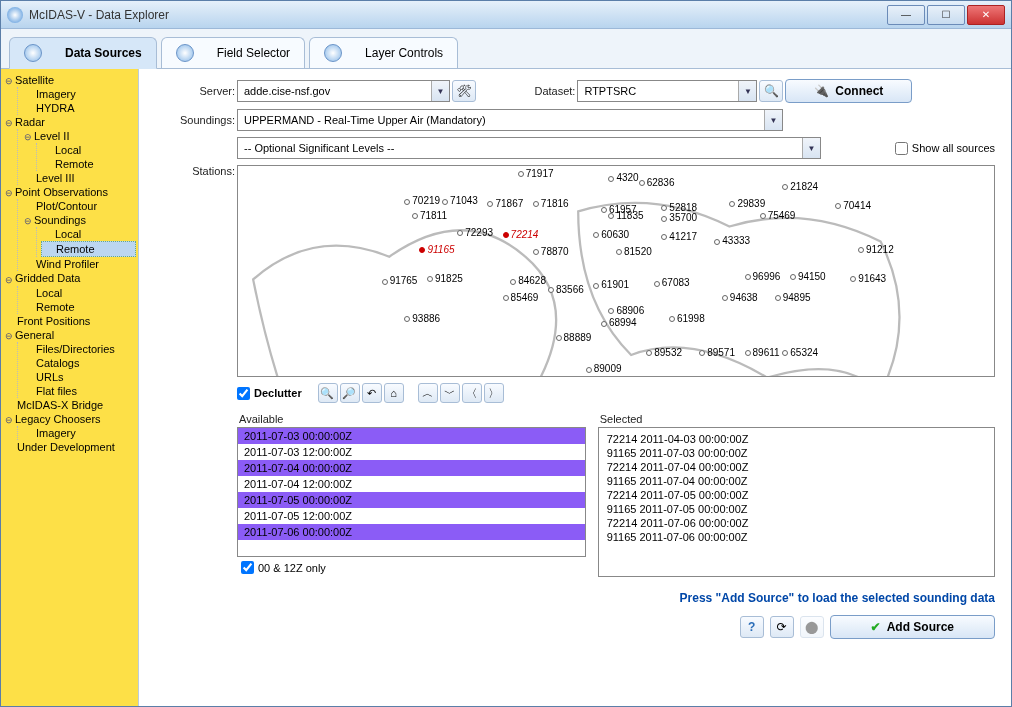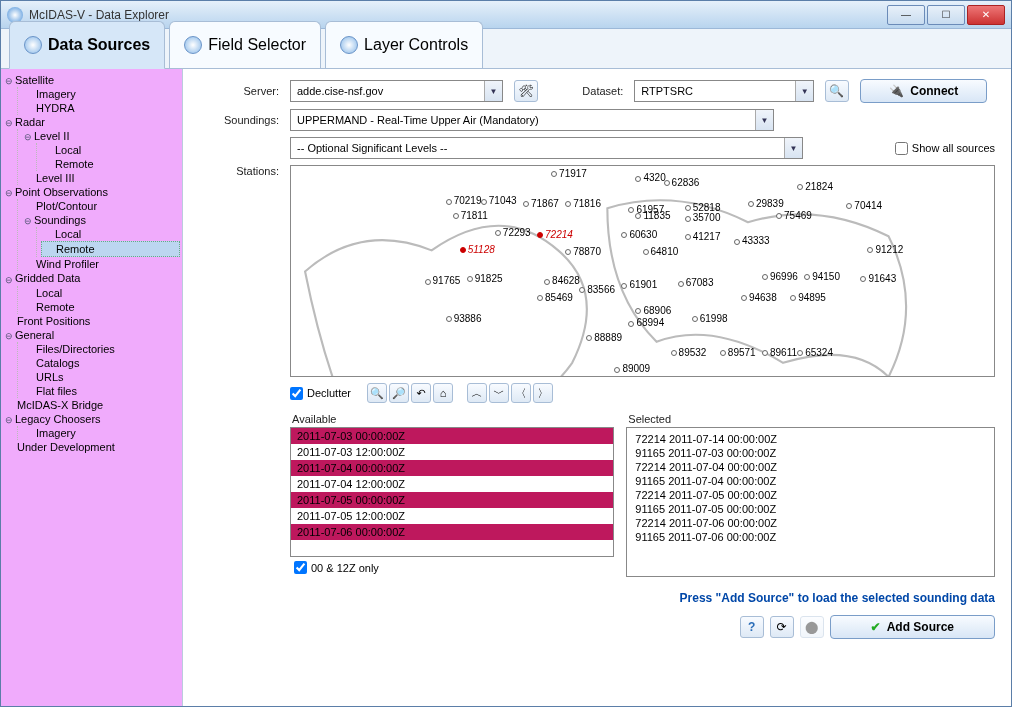--- a/index.html
+++ b/index.html
@@ -5,33 +5,33 @@
 * { box-sizing: border-box; margin: 0; padding: 0; }
 body { font-family: Tahoma, Arial, sans-serif; font-size: 11px; background: #fff; }
 .window { width: 1012px; height: 707px; border: 1px solid #5b7ea8; background: #fff; display: flex; flex-direction: column; }
 .titlebar { height: 28px; background: linear-gradient(to bottom, #e6f0fa 0%, #cfe2f4 50%, #b8d4ee 100%); display: flex; align-items: center; padding: 0 6px; border-bottom: 1px solid #9cb8d8; }
 .titlebar .app-icon { width: 16px; height: 16px; border-radius: 50%; background: radial-gradient(circle,#fff,#4a90d9); margin-right: 6px; }
 .titlebar .title { flex: 1; color: #333; font-size: 12px; }
 .win-buttons { display: flex; gap: 2px; }
 .win-btn { width: 38px; height: 20px; border: 1px solid #6b8bb8; background: linear-gradient(to bottom,#e8f0f9,#c8dcf0); display: flex; align-items: center; justify-content: center; font-size: 10px; color: #333; border-radius: 2px; }
 .win-btn.close { background: linear-gradient(to bottom,#e77,#c33); color: #fff; border-color: #a22; }
 .tabs-row { height: 40px; display: flex; align-items: flex-end; padding: 0 8px; border-bottom: 1px solid #a8bdd6; background: #eef4fa; }
-.tab { display: flex; align-items: center; gap: 6px; padding: 14px 14px; border: 1px solid #a8bdd6; border-bottom: none; border-radius: 6px 6px 0 0; background: #f7fbff; margin-right: 4px; font-size: 16px; cursor: pointer; }
+.tab { display: flex; align-items: center; gap: 23px; padding: 6px 14px; border: 1px solid #a8bdd6; border-bottom: none; border-radius: 6px 6px 0 0; background: #f7fbff; margin-right: 4px; font-size: 12px; cursor: pointer; }
 .tab.active { background: #d6e7f8; border-bottom: 1px solid #d6e7f8; margin-bottom: -1px; font-weight: bold; }
 .tab .tab-icon { width: 18px; height: 18px; border-radius: 50%; background: radial-gradient(circle,#fff,#88b8e8); border: 1px solid #6a94c8; }
 .content { flex: 1; display: flex; overflow: hidden; }
-.sidebar { width: 182px; border-right: 1px solid #bcd; padding: 4px 2px; overflow-y: auto; font-size: 11px; background: #f0abfc; }
+.sidebar { width: 138px; border-right: 1px solid #bcd; padding: 4px 2px; overflow-y: auto; font-size: 11px; background: #fde047; }
 .tree-node { padding: 1px 2px; white-space: nowrap; }
 .tree-toggle { display: inline-block; width: 10px; color: #557; cursor: pointer; font-size: 9px; vertical-align: middle; }
 .tree-label { cursor: pointer; }
 .tree-children { margin-left: 14px; border-left: 1px dotted #bbb; padding-left: 4px; }
 .tree-leaf { padding: 1px 2px 1px 14px; cursor: pointer; }
 .tree-leaf.selected { background: #bcd6f0; border: 1px dotted #6a8; }
 .main { flex: 1; padding: 10px 16px; overflow: auto; display: flex; flex-direction: column; }
-.row { display: flex; align-items: center; margin-bottom: 6px; gap: 11px; }
+.row { display: flex; align-items: center; margin-bottom: 6px; gap: 2px; }
 .lbl { width: 80px; text-align: right; font-size: 11px; color: #222; }
 .combo { display: flex; align-items: center; border: 1px solid #888; height: 22px; background: #fff; }
 .combo input, .combo .val { border: none; padding: 2px 6px; font-size: 11px; flex: 1; background: transparent; }
 .combo .arrow { width: 18px; height: 100%; display: flex; align-items: center; justify-content: center; border-left: 1px solid #aaa; background: linear-gradient(to bottom,#f0f4fa,#d8e4f2); font-size: 8px; color: #335; cursor: pointer; }
 .icon-btn { width: 24px; height: 22px; border: 1px solid #a8bdd6; background: linear-gradient(to bottom,#f8fbff,#dee9f5); display: flex; align-items: center; justify-content: center; border-radius: 3px; cursor: pointer; font-size: 12px; }
 .icon-btn.mini { width: 20px; height: 20px; font-size: 11px; }
 .big-btn { height: 24px; padding: 0 28px; border: 1px solid #7a9dc8; background: linear-gradient(to bottom,#f8fbff,#d8e6f6); border-radius: 4px; display: flex; align-items: center; gap: 6px; font-size: 12px; font-weight: bold; cursor: pointer; }
 .chk { display: flex; align-items: center; gap: 4px; font-size: 11px; }
 .chk input { margin: 0; }
 .map-box { border: 1px solid #888; height: 212px; background: #fff; position: relative; overflow: hidden; }
@@ -39,21 +39,21 @@
 .station { position: absolute; font-size: 10px; color: #000; pointer-events: none; }
 .station .dot { display: inline-block; width: 6px; height: 6px; border: 1px solid #666; border-radius: 50%; background: #fff; margin-right: 2px; vertical-align: middle; }
 .station.sel { color: #c00; font-style: italic; }
 .station.sel .dot { background: #c00; border-color: #c00; }
 .map-ctrls { display: flex; align-items: center; gap: 2px; margin-top: 6px; margin-bottom: 10px; }
 .panels { display: flex; gap: 12px; }
 .panel { flex: 1; }
 .panel-title { font-size: 11px; color: #222; margin-bottom: 2px; padding-left: 2px; }
 .listbox { border: 1px solid #888; background: #fff; height: 130px; overflow-y: scroll; }
 .listbox .item { padding: 2px 6px; font-size: 11px; cursor: pointer; }
-.listbox .item.sel { background: #be185d; }
+.listbox .item.sel { background: #8b5cf6; }
 .sel-list { border: 1px solid #888; background: #fff; height: 150px; padding: 4px 8px; }
 .sel-list div { font-size: 11px; padding: 1px 0; }
 .hint { text-align: right; color: #0047a8; font-weight: bold; font-size: 12px; margin-top: 14px; }
 .footer { display: flex; justify-content: flex-end; align-items: center; gap: 6px; margin-top: 10px; }
 </style>
 </head>
 <body>
 
 <div class="window">
   <div class="titlebar">
@@ -198,22 +198,22 @@
               <div class="station" style="left: 23%; top: 21%;"><span class="dot"></span><span>71811</span></div>
               <div class="station" style="left: 49%; top: 21%;"><span class="dot"></span><span>11835</span></div>
               <div class="station" style="left: 56%; top: 22%;"><span class="dot"></span><span>35700</span></div>
               <div class="station" style="left: 69%; top: 21%;"><span class="dot"></span><span>75469</span></div>
               <div class="station" style="left: 29%; top: 29%;"><span class="dot"></span><span>72293</span></div>
               <div class="station sel" style="left: 35%; top: 30%;"><span class="dot"></span><span>72214</span></div>
               <div class="station" style="left: 39%; top: 38%;"><span class="dot"></span><span>78870</span></div>
               <div class="station" style="left: 47%; top: 30%;"><span class="dot"></span><span>60630</span></div>
               <div class="station" style="left: 56%; top: 31%;"><span class="dot"></span><span>41217</span></div>
               <div class="station" style="left: 63%; top: 33%;"><span class="dot"></span><span>43333</span></div>
-              <div class="station sel" style="left: 24%; top: 37%;"><span class="dot"></span><span>51128</span></div>
-              <div class="station" style="left: 50%; top: 38%;"><span class="dot"></span><span>64810</span></div>
+              <div class="station sel" style="left: 24%; top: 37%;"><span class="dot"></span><span>91165</span></div>
+              <div class="station" style="left: 50%; top: 38%;"><span class="dot"></span><span>81520</span></div>
               <div class="station" style="left: 82%; top: 37%;"><span class="dot"></span><span>91212</span></div>
               <div class="station" style="left: 19%; top: 52%;"><span class="dot"></span><span>91765</span></div>
               <div class="station" style="left: 25%; top: 51%;"><span class="dot"></span><span>91825</span></div>
               <div class="station" style="left: 36%; top: 52%;"><span class="dot"></span><span>84628</span></div>
               <div class="station" style="left: 41%; top: 56%;"><span class="dot"></span><span>83566</span></div>
               <div class="station" style="left: 35%; top: 60%;"><span class="dot"></span><span>85469</span></div>
               <div class="station" style="left: 47%; top: 54%;"><span class="dot"></span><span>61901</span></div>
               <div class="station" style="left: 55%; top: 53%;"><span class="dot"></span><span>67083</span></div>
               <div class="station" style="left: 67%; top: 50%;"><span class="dot"></span><span>96996</span></div>
               <div class="station" style="left: 73%; top: 50%;"><span class="dot"></span><span>94150</span></div>
@@ -227,21 +227,21 @@
               <div class="station" style="left: 42%; top: 79%;"><span class="dot"></span><span>88889</span></div>
               <div class="station" style="left: 54%; top: 86%;"><span class="dot"></span><span>89532</span></div>
               <div class="station" style="left: 61%; top: 86%;"><span class="dot"></span><span>89571</span></div>
               <div class="station" style="left: 67%; top: 86%;"><span class="dot"></span><span>89611</span></div>
               <div class="station" style="left: 72%; top: 86%;"><span class="dot"></span><span>65324</span></div>
               <div class="station" style="left: 46%; top: 94%;"><span class="dot"></span><span>89009</span></div>
             </div>
           <div class="map-ctrls">
             <label class="chk">
               <input type="checkbox" checked="" style="">
-              <span style="font-weight:normal">Declutter</span>
+              <span style="font-weight:bold">Declutter</span>
             </label>
             <div style="width:12px"></div>
             <div class="icon-btn mini">🔍</div>
             <div class="icon-btn mini">🔎</div>
             <div class="icon-btn mini">↶</div>
             <div class="icon-btn mini">⌂</div>
             <div style="width:10px"></div>
             <div class="icon-btn mini">︿</div>
             <div class="icon-btn mini">﹀</div>
             <div class="icon-btn mini">〈</div>
@@ -261,21 +261,21 @@
                   <div class="item sel">2011-07-06 00:00:00Z</div>
                 </div>
               <label class="chk" style="margin-top:4px;margin-left:4px">
                 <input type="checkbox" checked="" style="">
                 <span>00 &amp; 12Z only</span>
               </label>
             </div>
             <div class="panel">
               <div class="panel-title">Selected</div>
               <div class="sel-list" id="sel-list">
-                  <div>72214 2011-07-14 00:00:00Z</div>
+                  <div>72214 2011-04-03 00:00:00Z</div>
                   <div>91165 2011-07-03 00:00:00Z</div>
                   <div>72214 2011-07-04 00:00:00Z</div>
                   <div>91165 2011-07-04 00:00:00Z</div>
                   <div>72214 2011-07-05 00:00:00Z</div>
                   <div>91165 2011-07-05 00:00:00Z</div>
                   <div>72214 2011-07-06 00:00:00Z</div>
                   <div>91165 2011-07-06 00:00:00Z</div>
                 </div>
             </div>
           </div>

